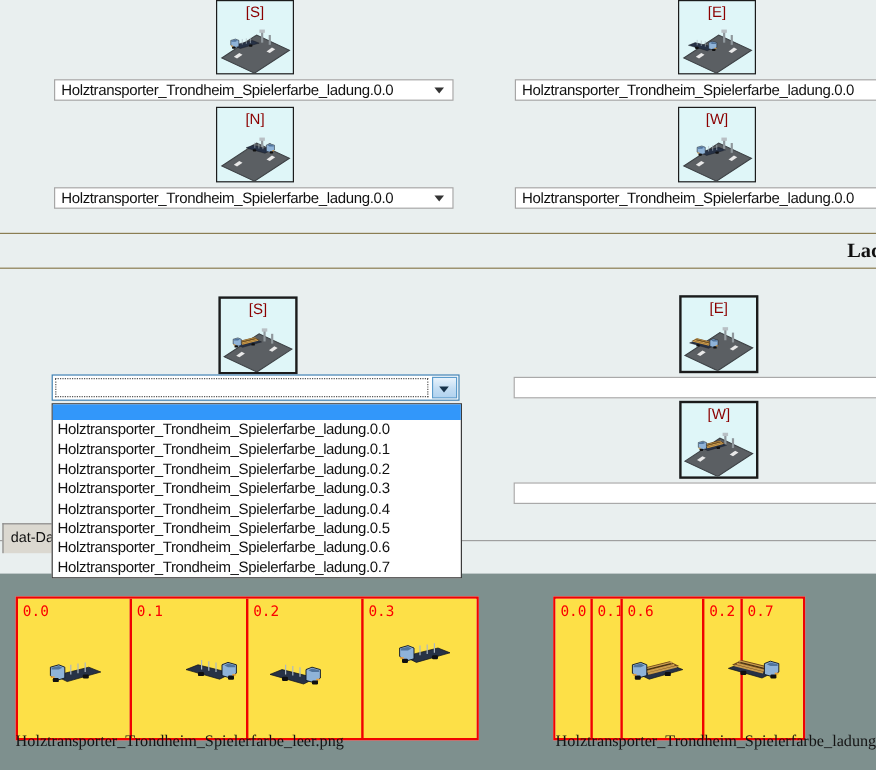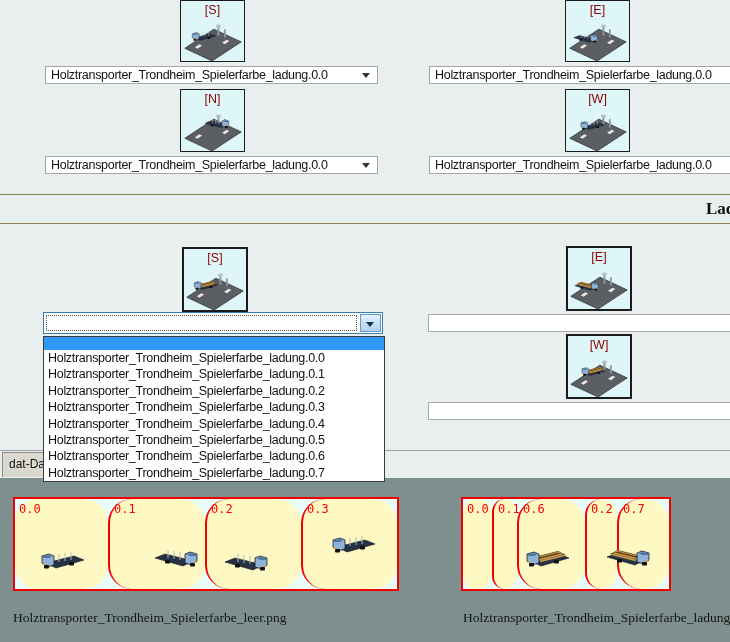--- a/index.html
+++ b/index.html
@@ -34,27 +34,27 @@
   .combo-open .btn .arr{position:absolute;left:5px;top:7px;width:0;height:0;
               border-left:4px solid transparent;border-right:4px solid transparent;border-top:5px solid #17324a;}
   
   .popup{position:absolute;left:43px;top:336px;width:342px;background:#fff;border:1px solid #3c3c3c;
          box-sizing:border-box;z-index:20;}
   .popup .hl{height:13px;background:#3297fa;}
   .popup .item{height:16.4px;line-height:16.4px;font-size:12.5px;letter-spacing:-0.3px;color:#111;
                padding-left:4px;white-space:nowrap;overflow:hidden;}
   
   .tabline{position:absolute;left:0;top:450px;width:730px;height:0;border-top:1px solid #9f9f9f;}
-  .tab{position:absolute;left:2px;top:452px;width:56px;height:25px;box-sizing:border-box;z-index:5;
+  .tab{position:absolute;left:2px;top:436px;width:56px;height:25px;box-sizing:border-box;z-index:5;
        background:#dbd8d0;border:1px solid #8a8a8a;border-bottom:none;
        font-size:12px;line-height:23px;color:#111;padding-left:6px;white-space:nowrap;overflow:hidden;}
   
   .bottomband{position:absolute;left:0;top:478px;width:730px;height:164px;background:#7e908e;}
   .strip{position:absolute;top:19px;display:flex;border:2px solid #f00200;background:#e9fcfc;}
-  .strip .cell{position:relative;height:90px;border-left:2px solid #f00200;background:#fef9c3;border-radius:24px;}
+  .strip .cell{position:relative;height:116px;border-left:2px solid #f00200;background:#fde047;}
   .strip .cell:first-child{border-left:none;}
   .strip .cell .lbl{position:absolute;left:4px;top:3px;color:#fb0000;
                     font-family:"DejaVu Sans Mono",monospace;font-size:12px;}
   .strip .cell .spr{position:absolute;z-index:2;}
   .caption{position:absolute;top:132px;color:#141414;font-family:"Liberation Serif",serif;
            font-size:13.5px;white-space:nowrap;}
 </style>
 </head>
 <body>
 

